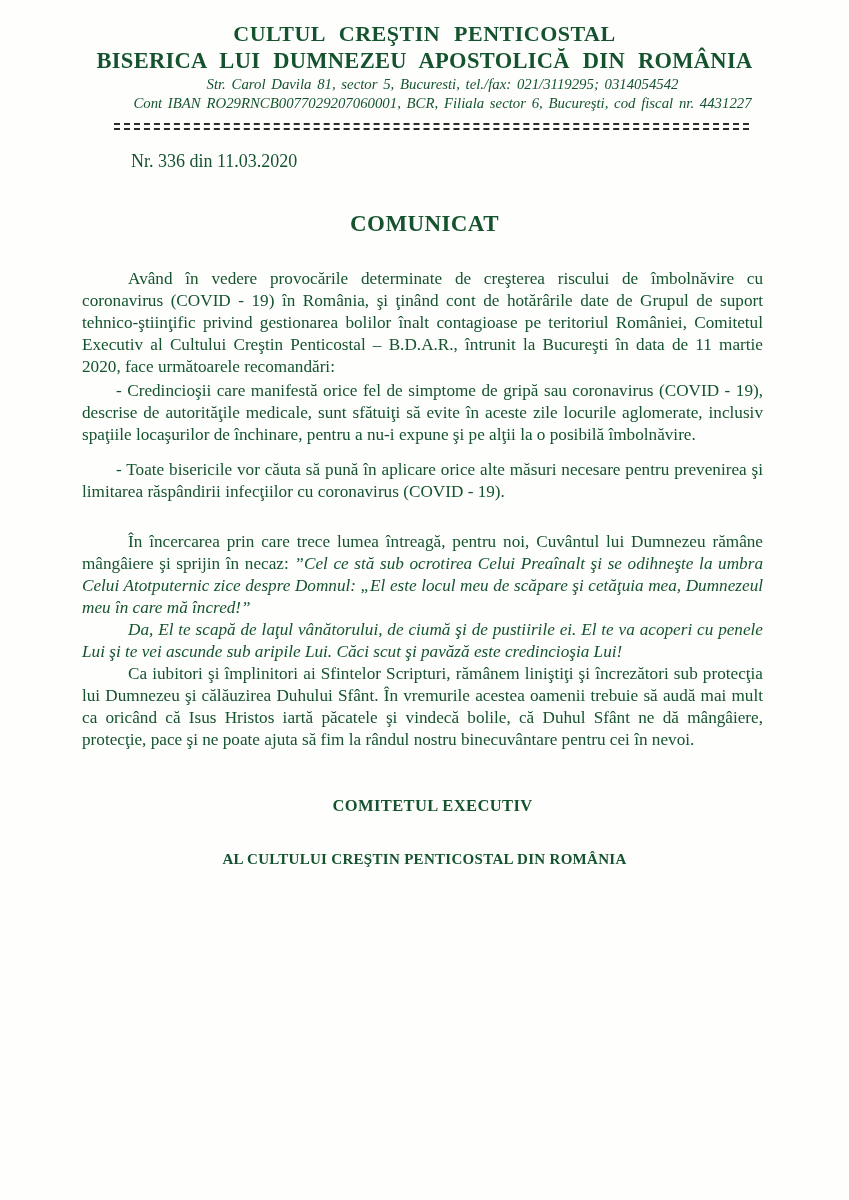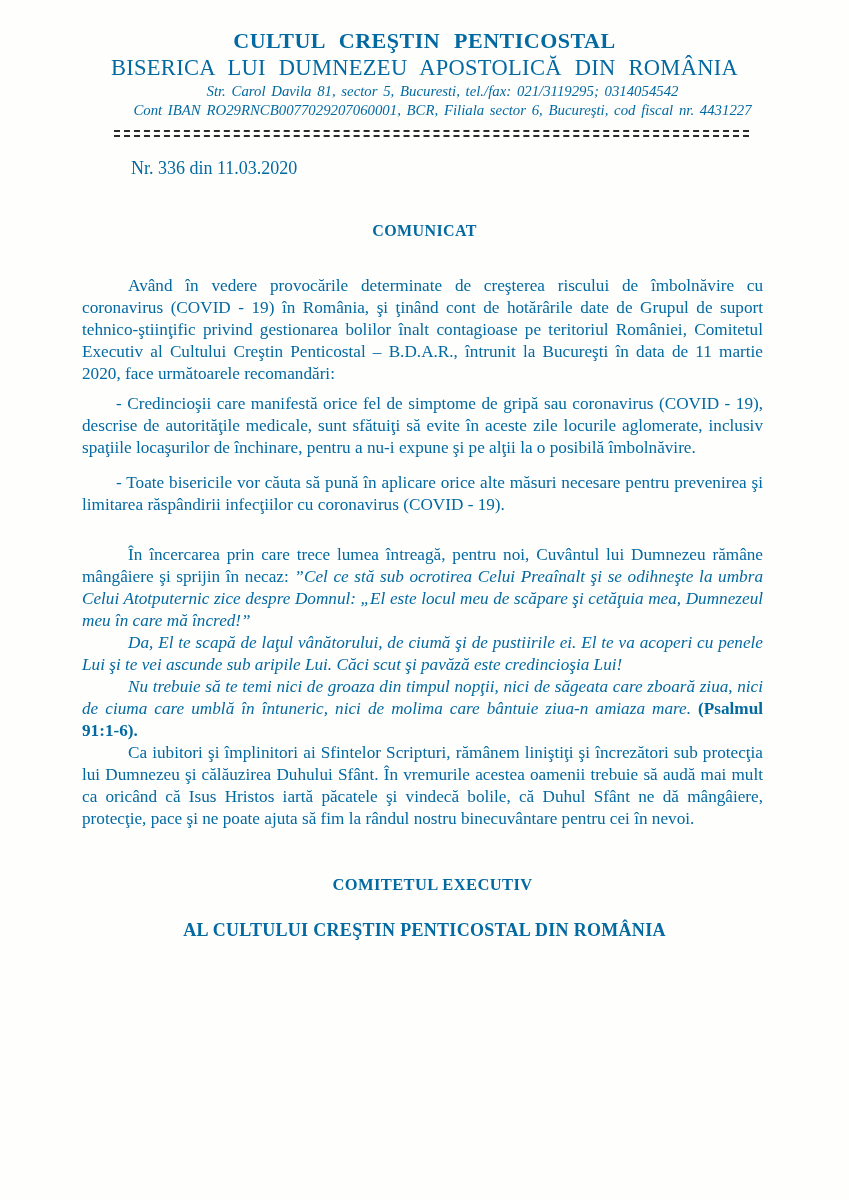--- a/index.html
+++ b/index.html
@@ -6,39 +6,39 @@
     margin: 0;
     padding: 0;
     background: #ffffff;
   }
   .page {
     position: relative;
     width: 849px;
     height: 1200px;
     background: #fefefdf5;
     background-color: #fefefd;
-    color: #0369a1;
+    color: #14532d;
     font-family: "Liberation Serif", "DejaVu Serif", serif;
     overflow: hidden;
     box-sizing: border-box;
-    padding-top: 27px;
+    padding-top: 20px;
   }
 
   
   .letterhead { text-align: center; }
   .org-line1 {
     font-size: 22px;
     font-weight: bold;
     letter-spacing: 0.5px;
     word-spacing: 8px;
     line-height: 27px;
   }
   .org-line2 {
     font-size: 22.5px;
-    font-weight: normal;
+    font-weight: bold;
     letter-spacing: 0.3px;
     word-spacing: 7px;
     line-height: 28px;
   }
   .lh-address, .lh-account {
     font-style: italic;
     font-size: 14.8px;
     line-height: 19px;
     word-spacing: 2px;
     margin-left: 36px;
@@ -52,56 +52,56 @@
 
   
   .ref-line {
     margin: 20px 0 8px 131px;
     font-size: 18px;
     line-height: 23px;
   }
   .doc-title {
     margin: 40px 0 0 0;
     text-align: center;
-    font-size: 16px;
+    font-size: 23px;
     font-weight: bold;
     letter-spacing: 0.4px;
     line-height: 22px;
   }
 
   
   .doc-body {
     margin: 33px 86px 0 82px;
     text-align: justify;
     font-size: 17.2px;
     line-height: 22px;
   }
   .para { margin: 0; text-indent: 46px; }
   .para.bullet { text-indent: 34px; }
-  .mb-sm { margin-bottom: 8px; }
+  .mb-sm { margin-bottom: 2px; }
   .mb-md { margin-bottom: 13px; }
   .mb-lg { margin-bottom: 28px; }
   .para em { font-style: italic; }
   .para strong { font-style: normal; font-weight: bold; }
 
   
   .signature-block {
     margin-top: 44px;
     text-align: center;
     font-weight: bold;
   }
   .sig-line1 {
     font-size: 16.5px;
     letter-spacing: 0.4px;
     line-height: 21px;
     margin-left: 16px;
   }
   .sig-line2 {
-    margin-top: 24px;
-    font-size: 18px;
+    margin-top: 32px;
+    font-size: 15px;
     letter-spacing: 0.3px;
     line-height: 22px;
   }
 </style>
 </head>
 <body>
 
 <div class="page">
 
   <header class="letterhead">
@@ -120,21 +120,20 @@
     <p class="para mb-sm">Având în vedere provocările determinate de creşterea riscului de îmbolnăvire cu coronavirus (COVID - 19) în România, şi ţinând cont de hotărârile date de Grupul de suport tehnico-ştiinţific privind gestionarea bolilor înalt contagioase pe teritoriul României, Comitetul Executiv al Cultului Creştin Penticostal – B.D.A.R., întrunit la Bucureşti în data de 11 martie 2020, face următoarele recomandări:</p>
 
     <p class="para bullet mb-md">- Credincioşii care manifestă orice fel de simptome de gripă sau coronavirus (COVID - 19), descrise de autorităţile medicale, sunt sfătuiţi să evite în aceste zile locurile aglomerate, inclusiv spaţiile locaşurilor de închinare, pentru a nu-i expune şi pe alţii la o posibilă îmbolnăvire.</p>
     <p class="para bullet mb-lg">- Toate bisericile vor căuta să pună în aplicare orice alte măsuri necesare pentru prevenirea şi limitarea răspândirii infecţiilor cu coronavirus (COVID - 19).</p>
 
 
     <p class="para"><span>În încercarea prin care trece lumea întreagă, pentru noi, Cuvântul lui Dumnezeu rămâne mângâiere şi sprijin în necaz: </span><em>”Cel ce stă sub ocrotirea Celui Preaînalt şi se odihneşte la umbra Celui Atotputernic zice despre Domnul: „El este locul meu de scăpare şi cetăţuia mea, Dumnezeul meu în care mă încred!”</em></p>
 
     <p class="para"><em>Da, El te scapă de laţul vânătorului, de ciumă şi de pustiirile ei.  El te va acoperi cu penele Lui şi te vei ascunde sub aripile Lui. Căci scut şi pavăză este credincioşia Lui!</em></p>
 
-    <p class="para"><em>Nu trebuie să te temi nici de groaza din timpul nopţii, nici de săgeata care zboară ziua, nici de ciuma care umblă în întuneric, nici de molima care bântuie ziua-n amiaza mare. </em><strong>(Psalmul 91:1-6).</strong></p>
 
     <p class="para">Ca iubitori şi împlinitori ai Sfintelor Scripturi, rămânem liniştiţi şi încrezători sub protecţia lui Dumnezeu şi călăuzirea Duhului Sfânt. În vremurile acestea oamenii trebuie să audă mai mult ca oricând că Isus Hristos iartă păcatele şi vindecă bolile, că Duhul Sfânt ne dă mângâiere, protecţie, pace şi ne poate ajuta să fim la rândul nostru binecuvântare pentru cei în nevoi.</p>
   </main>
 
   <footer class="signature-block">
     <div class="sig-line1">COMITETUL EXECUTIV</div>
     <div class="sig-line2">AL CULTULUI CREŞTIN PENTICOSTAL DIN ROMÂNIA</div>
   </footer>
 
 </div>

